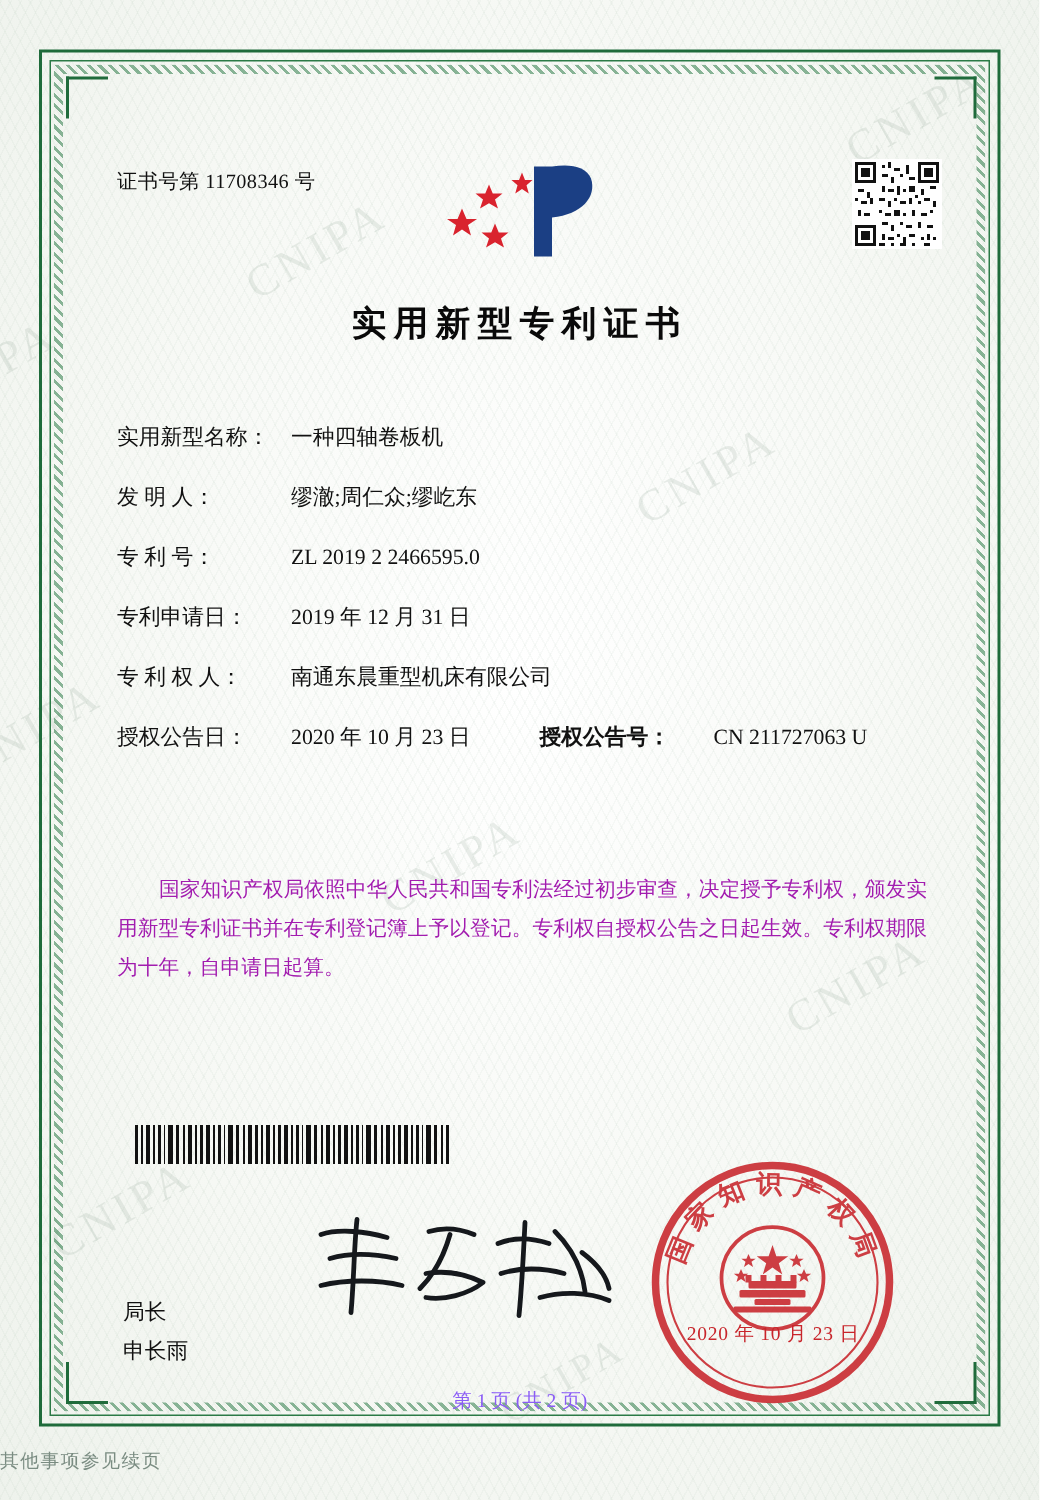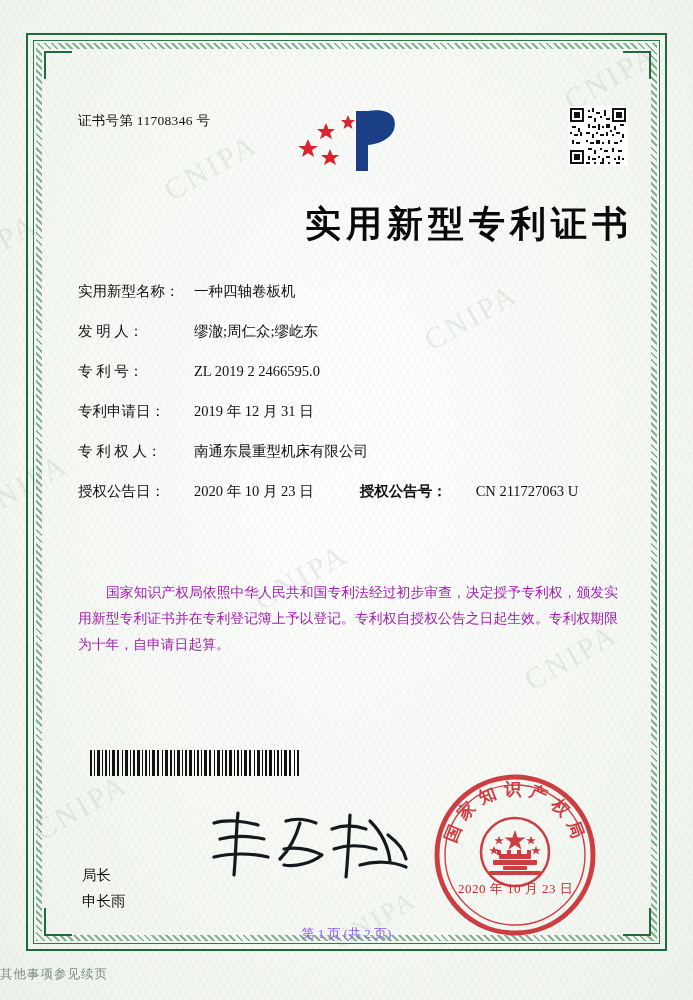--- a/index.html
+++ b/index.html
@@ -135,22 +135,22 @@
     top: 36px;
     width: 60px;
     height: 60px;
   }
 
   .title {
     position: absolute;
     left: 0;
     top: 130px;
     width: 573px;
-    text-align: right;
-    font-size: 36px;
+    text-align: center;
+    font-size: 23px;
     font-weight: bold;
     letter-spacing: 5px;
     color: #0a0a0a;
     font-family: "Liberation Serif", serif;
   }
 
   .fields {
     position: absolute;
     left: 18px;
     top: 212px;

